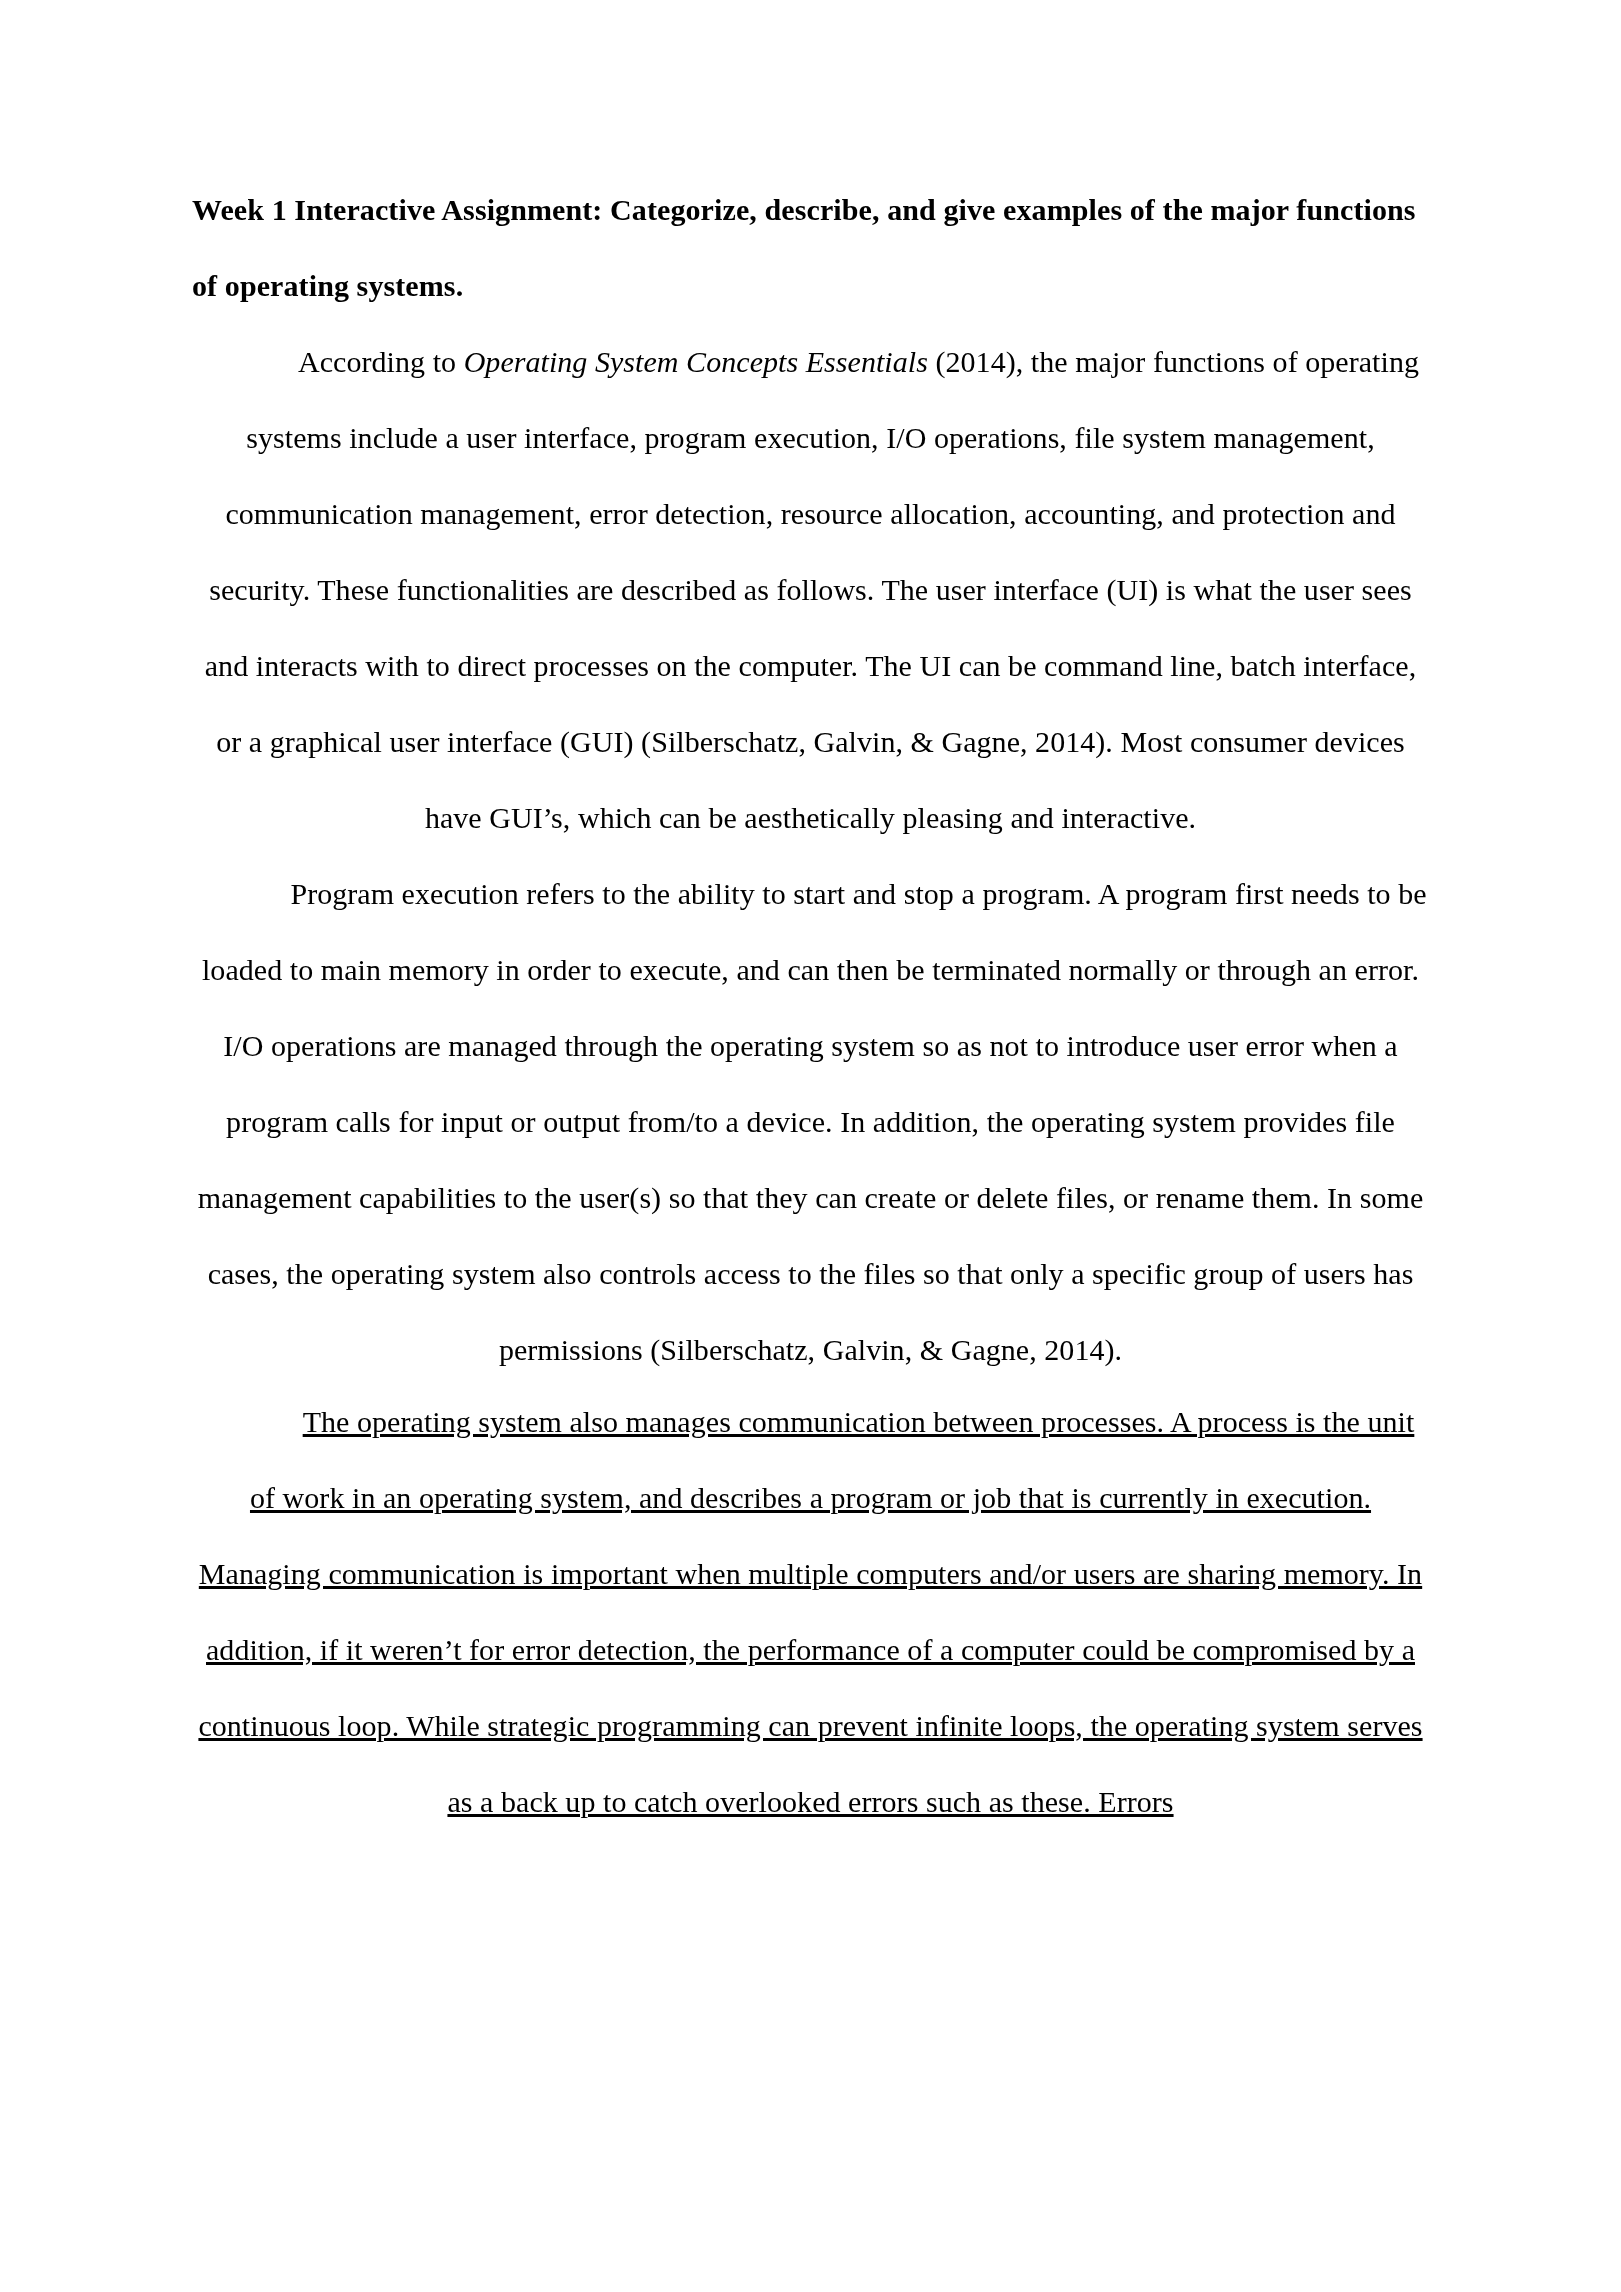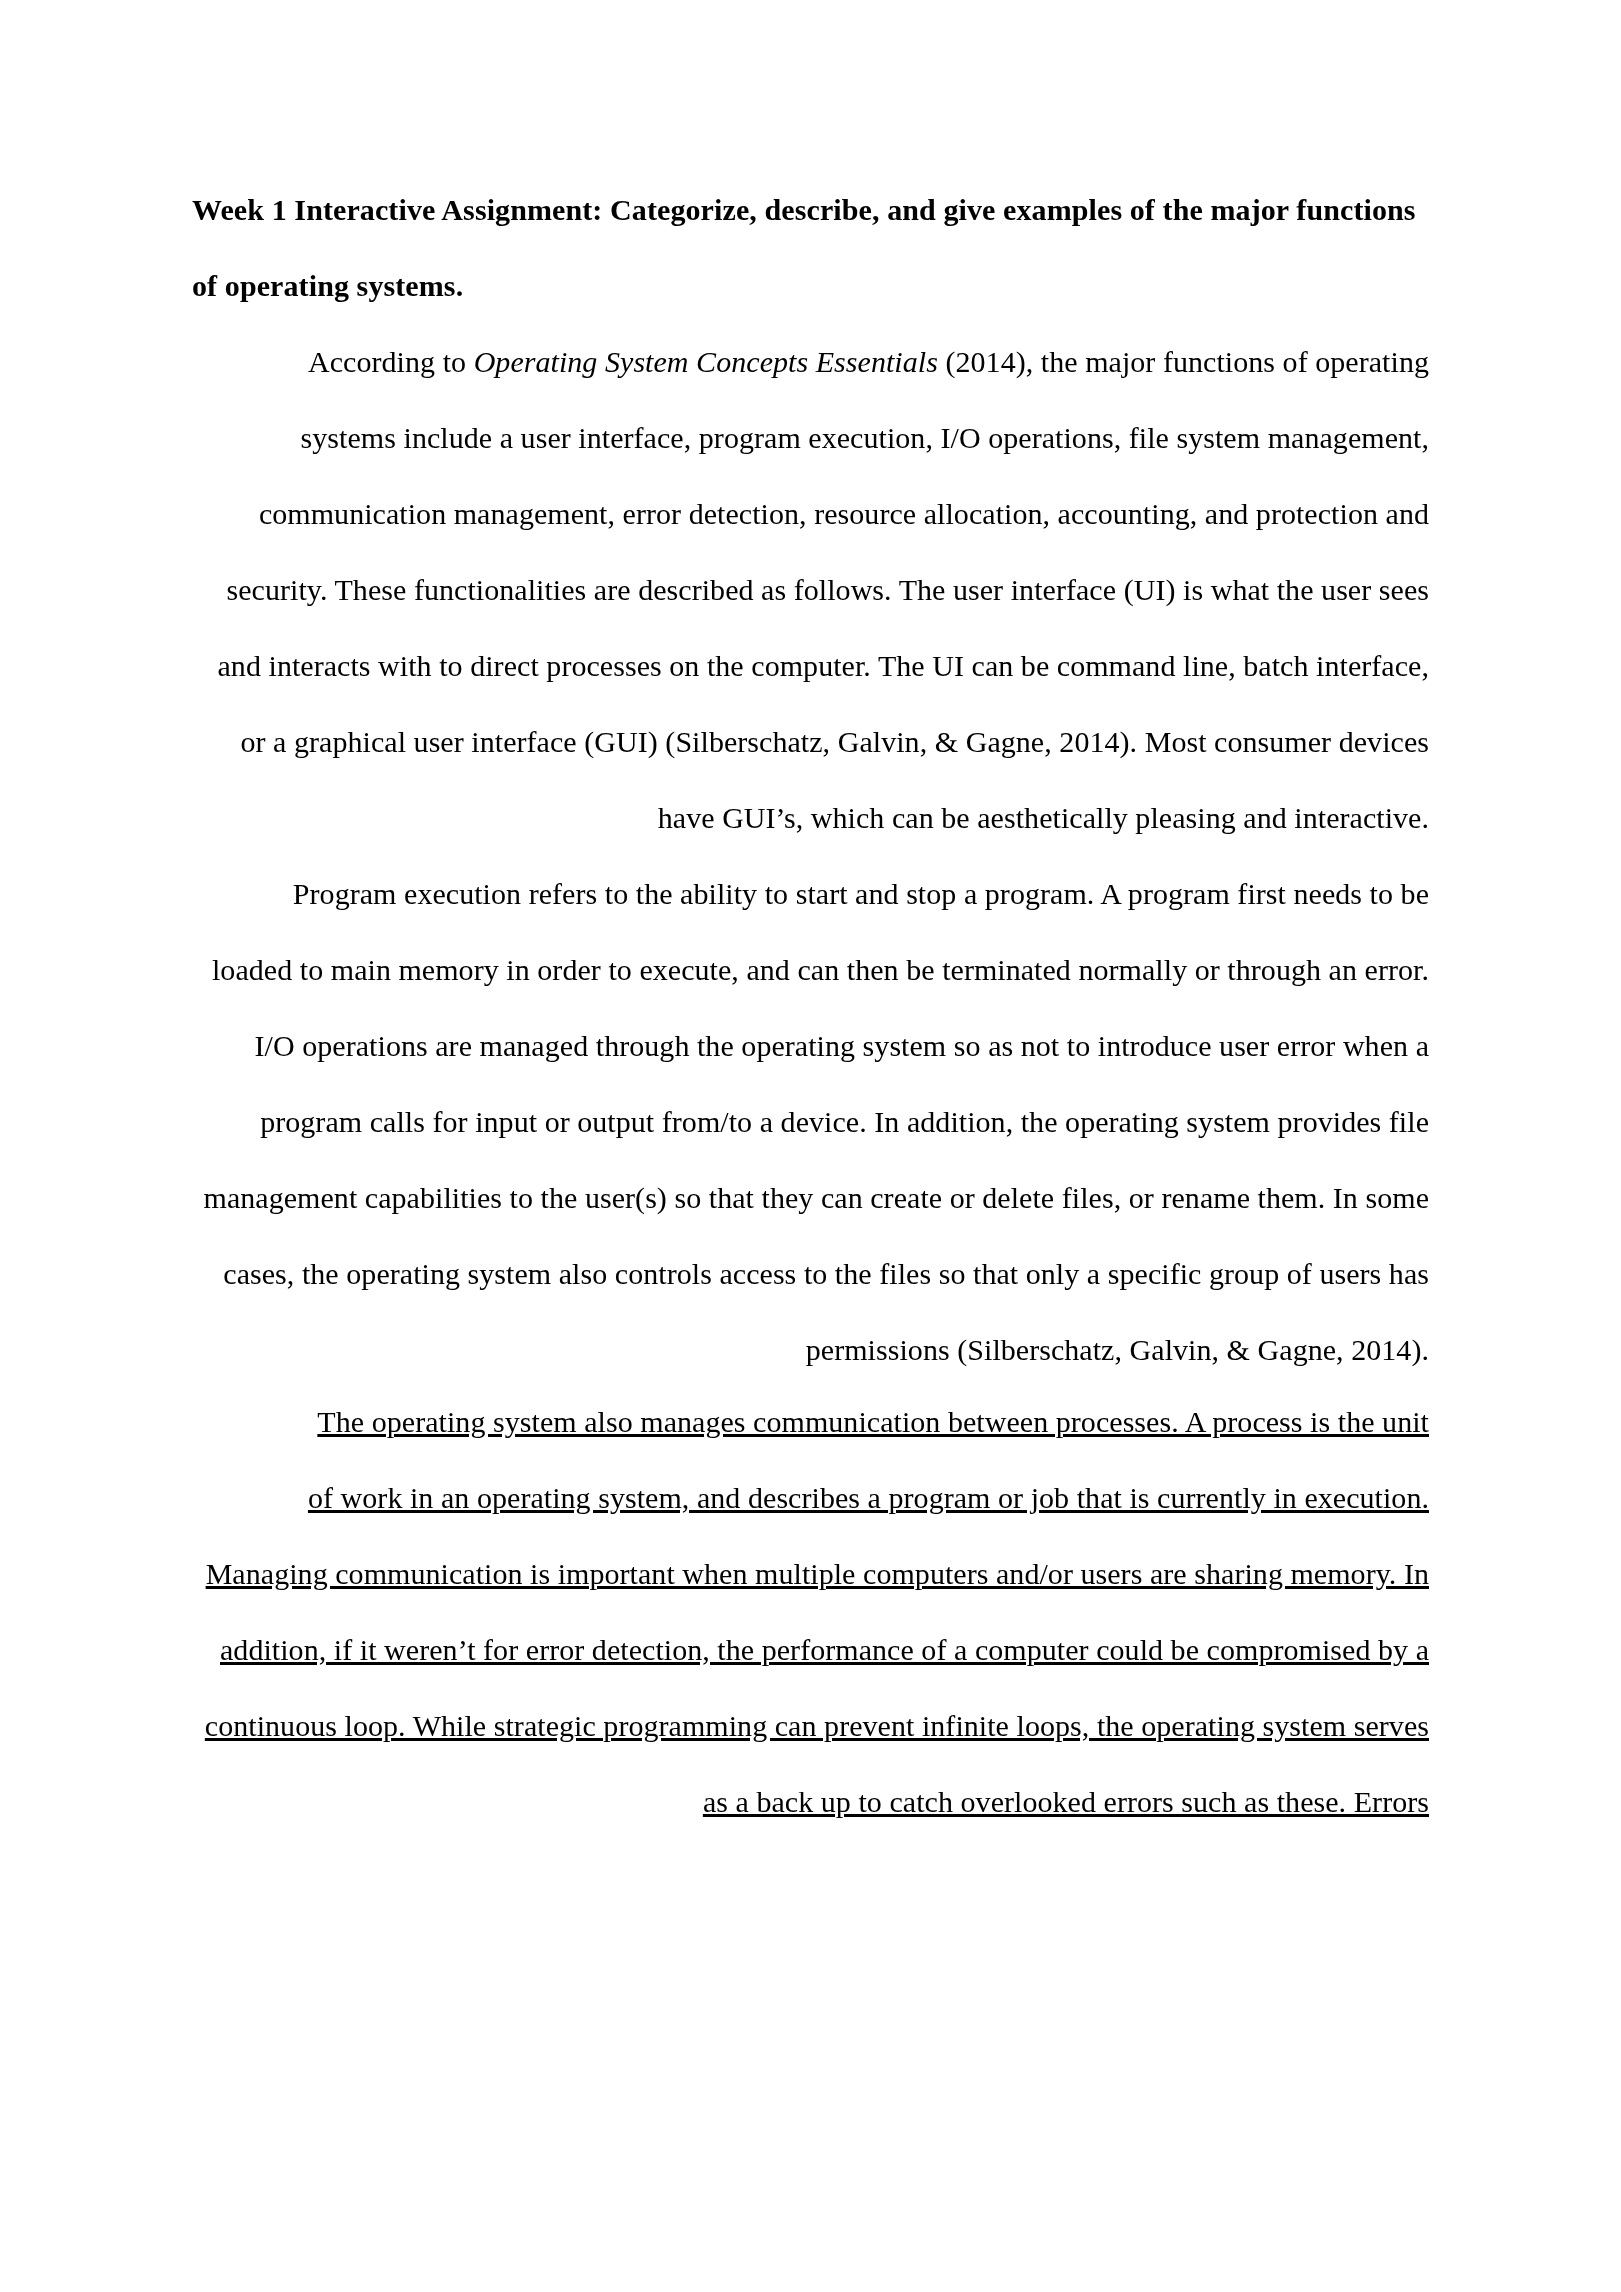--- a/index.html
+++ b/index.html
@@ -32,21 +32,21 @@
     font-weight: bold;
     line-height: 76px;
     text-align: left;
     margin: 0 0 0 0;
     letter-spacing: 0.1px;
   }
   .para {
     font-size: 30px;
     font-weight: normal;
     line-height: 76px;
-    text-align: right;
+    text-align: center;
     margin: 0;
     text-indent: 0;
     letter-spacing: 0.05px;
   }
   .para .indent {
     display: inline-block;
     width: 96px;
   }
   .para em {
     font-style: italic;

